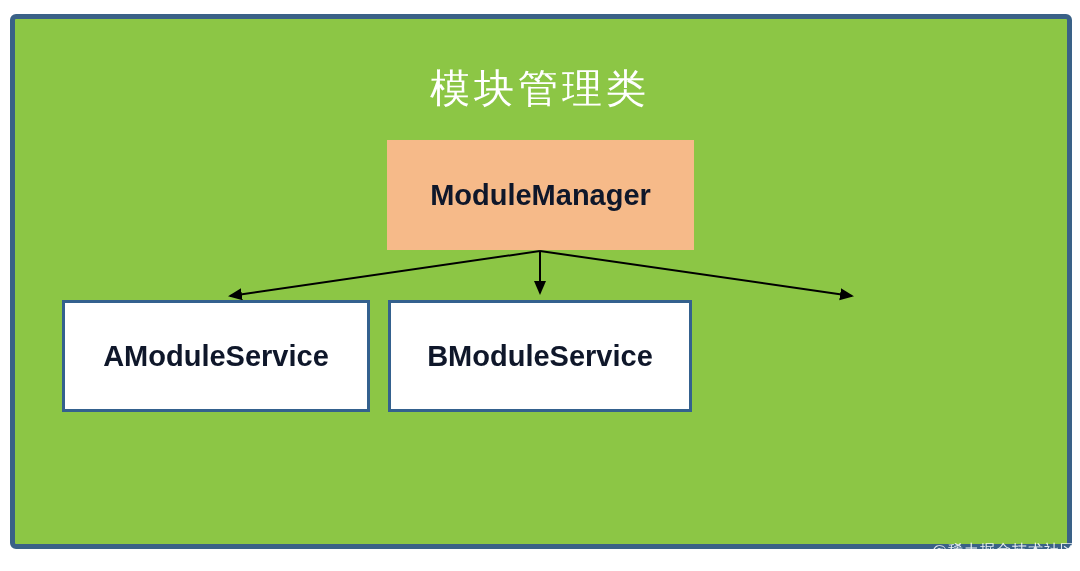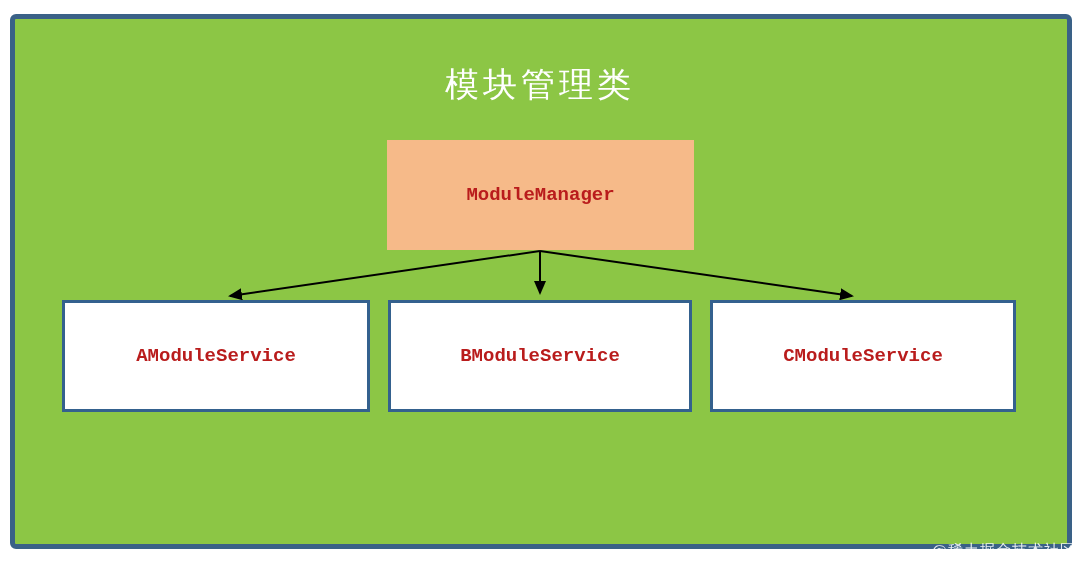--- a/index.html
+++ b/index.html
@@ -26,44 +26,43 @@
     border: 5px solid var(--border, #3A6187);
     border-radius: 6px;
   }
   .section-label {
     position: absolute;
     left: 0;
     width: 1080px;
     text-align: center;
     color: #ffffff;
     font-family: "DejaVu Serif", "Liberation Serif", serif;
-    font-size: 34px;
+    font-size: 40px;
     letter-spacing: 4px;
     line-height: 1.2;
   }
   .section-label.top { top: 64px; }
   .section-label.bottom { top: 444px; }
   .manager-box {
     position: absolute;
     left: 387px;
     top: 140px;
     width: 307px;
     height: 110px;
     box-sizing: border-box;
     background: var(--manager-fill, #F6BA89);
     display: flex;
     align-items: center;
     justify-content: center;
   }
   .manager-box span,
   .service-box span {
-    color: #b91c1c;
+    color: #0f172a;
     font-weight: bold;
-    font-size: 19px;
-    font-family: Liberation Mono, monospace;
+    font-size: 29px;
   }
   .arrows {
     position: absolute;
     left: 0;
     top: 0;
     width: 1080px;
     height: 571px;
     pointer-events: none;
   }
   .arrows line {
@@ -121,20 +120,17 @@
   </svg>
 
   <div class="service-box box-b">
     <span>BModuleService</span>
   </div>
 
   <div class="service-box box-a">
     <span>AModuleService</span>
   </div>
 
-  <div class="service-box box-c">
-    <span>CModuleService</span>
-  </div>
 
 
   <div class="watermark">@稀土掘金技术社区</div>
 
 </div>
 
 </body></html>

